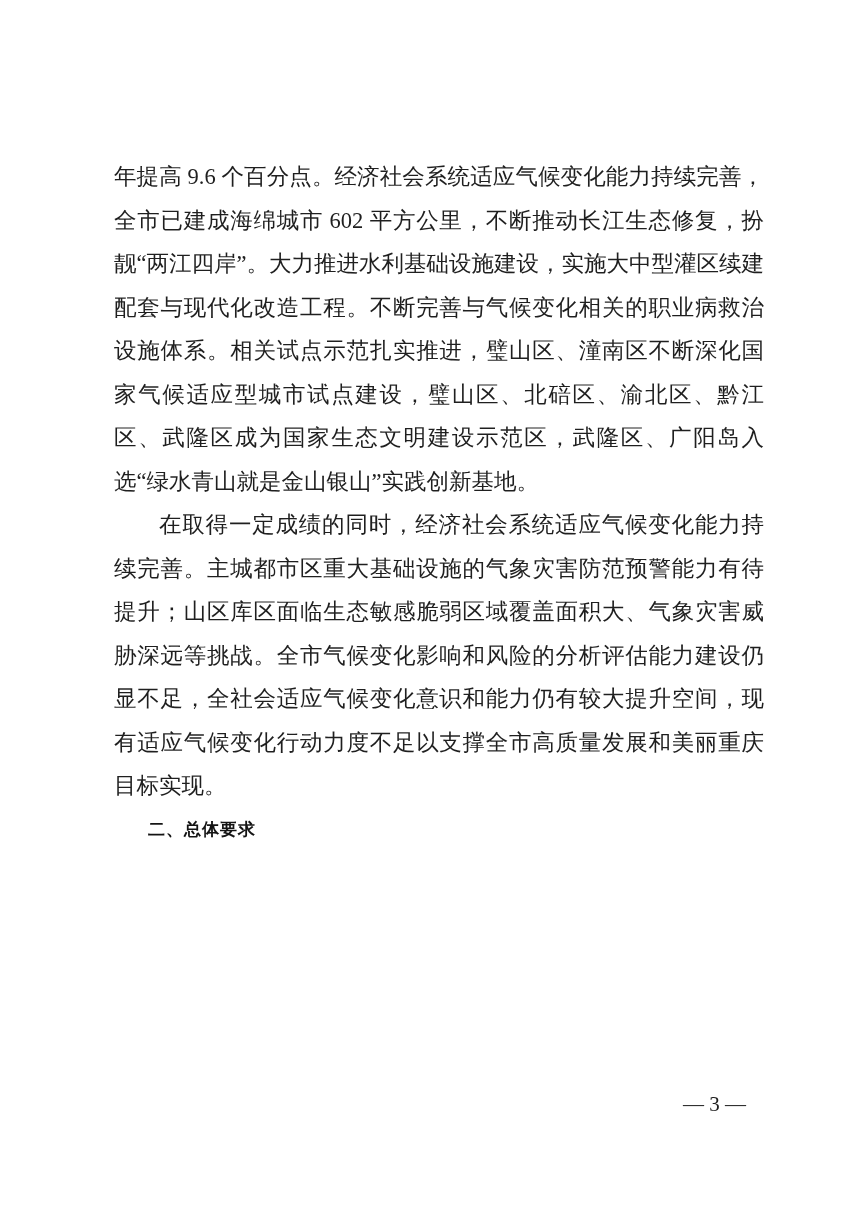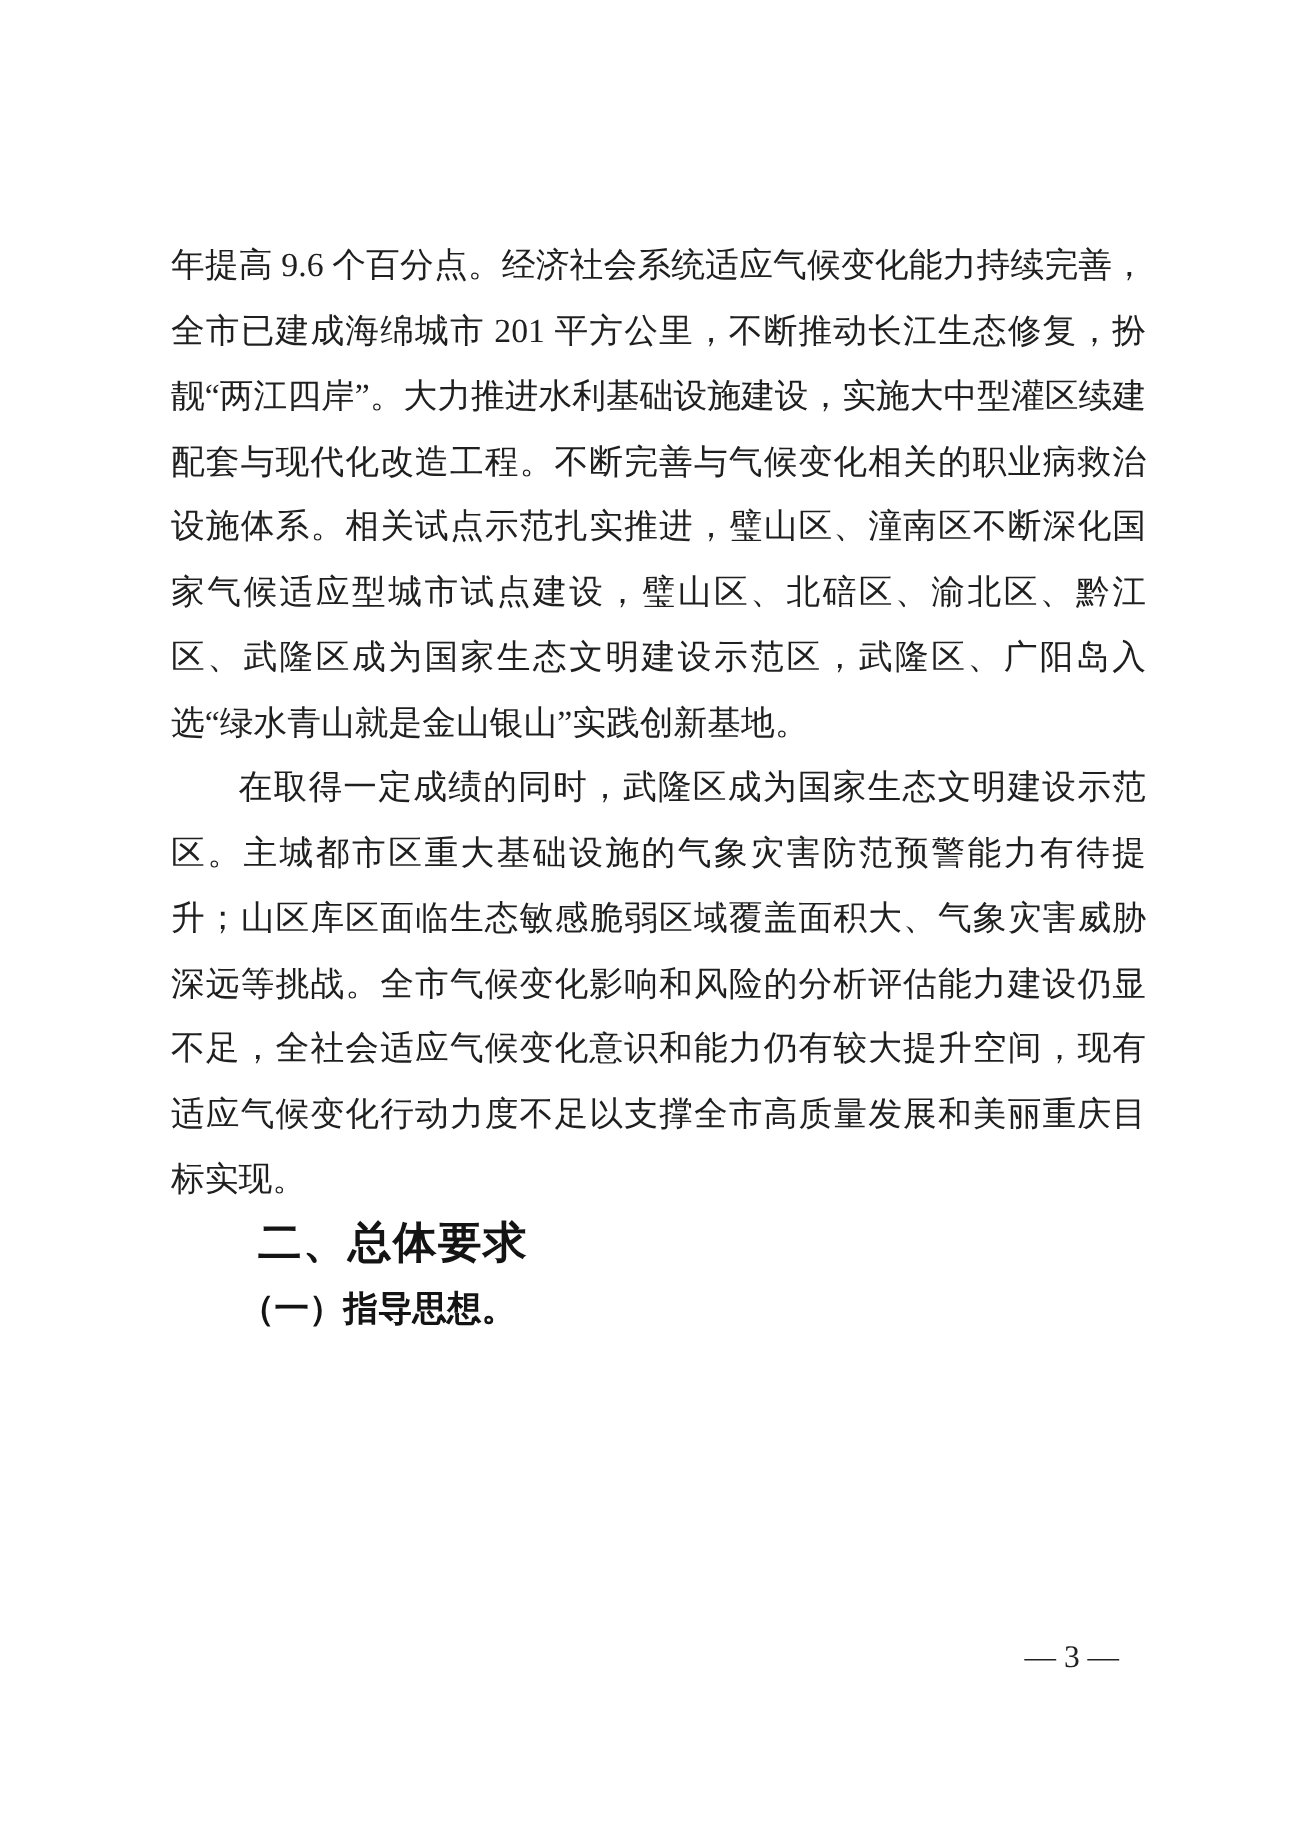--- a/index.html
+++ b/index.html
@@ -28,21 +28,21 @@
   .text-block p {
     margin: 0;
     padding: 0;
   }
   .para-indent {
     text-indent: 2em;
   }
   .section-heading {
     font-family: "Liberation Sans", "DejaVu Sans", sans-serif;
     font-weight: 700;
-    font-size: 29px;
+    font-size: 17px;
     text-indent: 2em;
     color: #141414;
     letter-spacing: 1px;
   }
   .subsection-heading {
     font-weight: 700;
     font-size: 23px;
     text-indent: 2em;
     color: #141414;
   }
@@ -55,19 +55,18 @@
     line-height: 24px;
     color: #1f1f1f;
     white-space: pre;
   }
 </style>
 </head>
 <body>
 
 <div class="page">
   <div class="text-block">
-    <p>年提高 9.6 个百分点。经济社会系统适应气候变化能力持续完善，全市已建成海绵城市 201 平方公里，不断推动长江生态修复，扮靓“两江四岸”。大力推进水利基础设施建设，实施大中型灌区续建配套与现代化改造工程。不断完善与气候变化相关的职业病救治设施体系。相关试点示范扎实推进，璧山区、潼南区不断深化国家气候适应型城市试点建设，璧山区、北碚区、渝北区、黔江区、武隆区成为国家生态文明建设示范区，武隆区、广阳岛入选“绿水青山就是金山银山”实践创新基地。</p>
-    <p class="para-indent">在取得一定成绩的同时，武隆区成为国家生态文明建设示范区。主城都市区重大基础设施的气象灾害防范预警能力有待提升；山区库区面临生态敏感脆弱区域覆盖面积大、气象灾害威胁深远等挑战。全市气候变化影响和风险的分析评估能力建设仍显不足，全社会适应气候变化意识和能力仍有较大提升空间，现有适应气候变化行动力度不足以支撑全市高质量发展和美丽重庆目标实现。</p>
+    <p>年提高 9.6 个百分点。经济社会系统适应气候变化能力持续完善，全市已建成海绵城市 602 平方公里，不断推动长江生态修复，扮靓“两江四岸”。大力推进水利基础设施建设，实施大中型灌区续建配套与现代化改造工程。不断完善与气候变化相关的职业病救治设施体系。相关试点示范扎实推进，璧山区、潼南区不断深化国家气候适应型城市试点建设，璧山区、北碚区、渝北区、黔江区、武隆区成为国家生态文明建设示范区，武隆区、广阳岛入选“绿水青山就是金山银山”实践创新基地。</p>
+    <p class="para-indent">在取得一定成绩的同时，经济社会系统适应气候变化能力持续完善。主城都市区重大基础设施的气象灾害防范预警能力有待提升；山区库区面临生态敏感脆弱区域覆盖面积大、气象灾害威胁深远等挑战。全市气候变化影响和风险的分析评估能力建设仍显不足，全社会适应气候变化意识和能力仍有较大提升空间，现有适应气候变化行动力度不足以支撑全市高质量发展和美丽重庆目标实现。</p>
     <p class="section-heading">二、总体要求</p>
-    <p class="subsection-heading">（一）指导思想。</p>
   </div>
   <div class="page-number">— 3 —</div>
 </div>
 
 </body></html>

